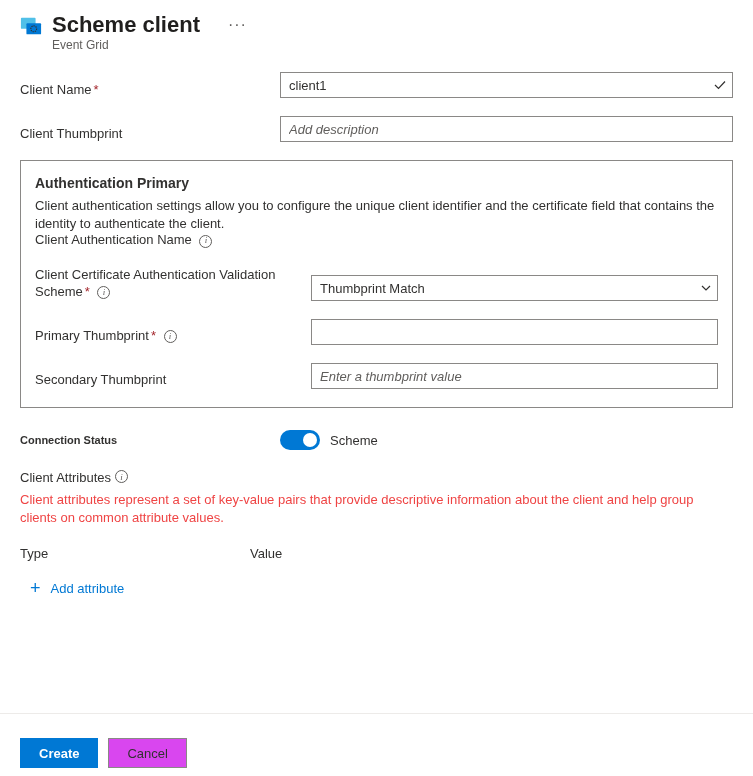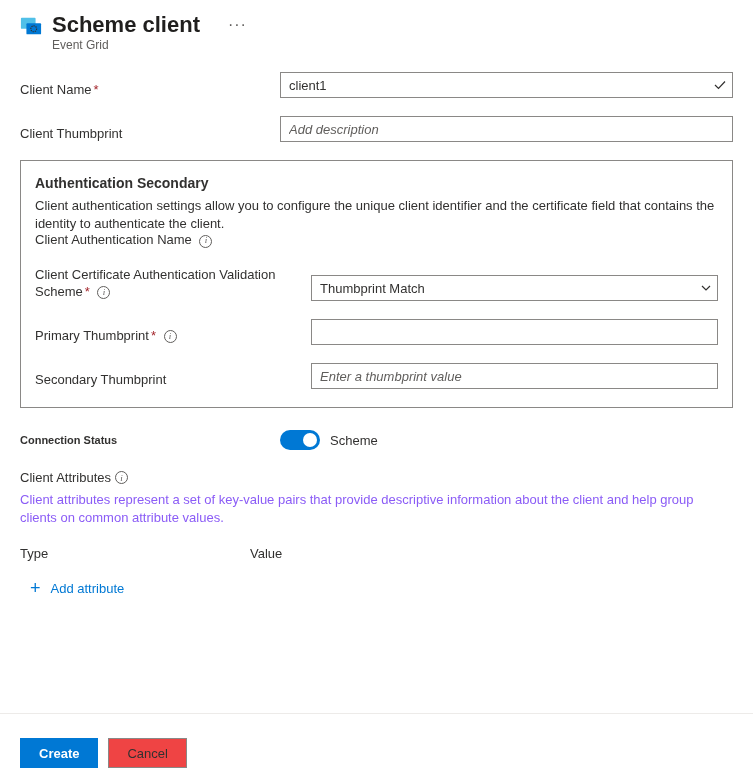--- a/index.html
+++ b/index.html
@@ -132,25 +132,25 @@
       background: #fff;
       border-radius: 50%;
       top: 3px; right: 3px;
     }
     .toggle-label-col { width: 260px; flex-shrink: 0; font-size: 11px; font-weight: bold; }
     .section-label {
       font-size: 13px;
       color: #323130;
       margin-bottom: 6px;
       display: flex;
-      align-items: center;
+      align-items: flex-start;
     }
     .section-desc {
       font-size: 13px;
-      color: #8b5cf6;
+      color: #ef4444;
       line-height: 1.35;
       margin-bottom: 20px;
     }
     .attr-header {
       display: flex;
       font-size: 13px;
       color: #323130;
       margin-bottom: 18px;
     }
     .attr-col-key { width: 230px; }
@@ -182,21 +182,21 @@
       bottom: 62px;
       left: 0; right: 0;
       border-top: 1px solid #edebe9;
     }
     .btn {
       height: 30px;
       padding: 0 18px;
       font-size: 13px;
       font-family: inherit;
       border: 1px solid #8a8886;
-      background: #ef4444;
+      background: #d946ef;
       color: #323130;
       cursor: pointer;
     }
     .btn-primary {
       background: #0078d4;
       border-color: #0078d4;
       color: #fff;
       font-weight: 600;
     }
     svg { display: block; }
@@ -238,21 +238,21 @@
   <div class="form-row">
     <div class="form-label-col">
       <span>Client Thumbprint</span>
     </div>
     <div class="form-input-col">
       <input class="text-input" type="text" placeholder="Add description" style="">
     </div>
   </div>
 
   <div class="auth-panel">
-    <div class="panel-heading">Authentication Secondary</div>
+    <div class="panel-heading">Authentication Primary</div>
     <div class="panel-desc">Client authentication settings allow you to configure the unique client identifier and the certificate field that contains the identity to authenticate the client.</div>
 
     <div class="form-row">
       <div class="form-label-col">
         <span>Client Authentication Name</span>
         <span class="info-icon">i</span>
       </div>
     </div>
 
     <div class="form-row">

